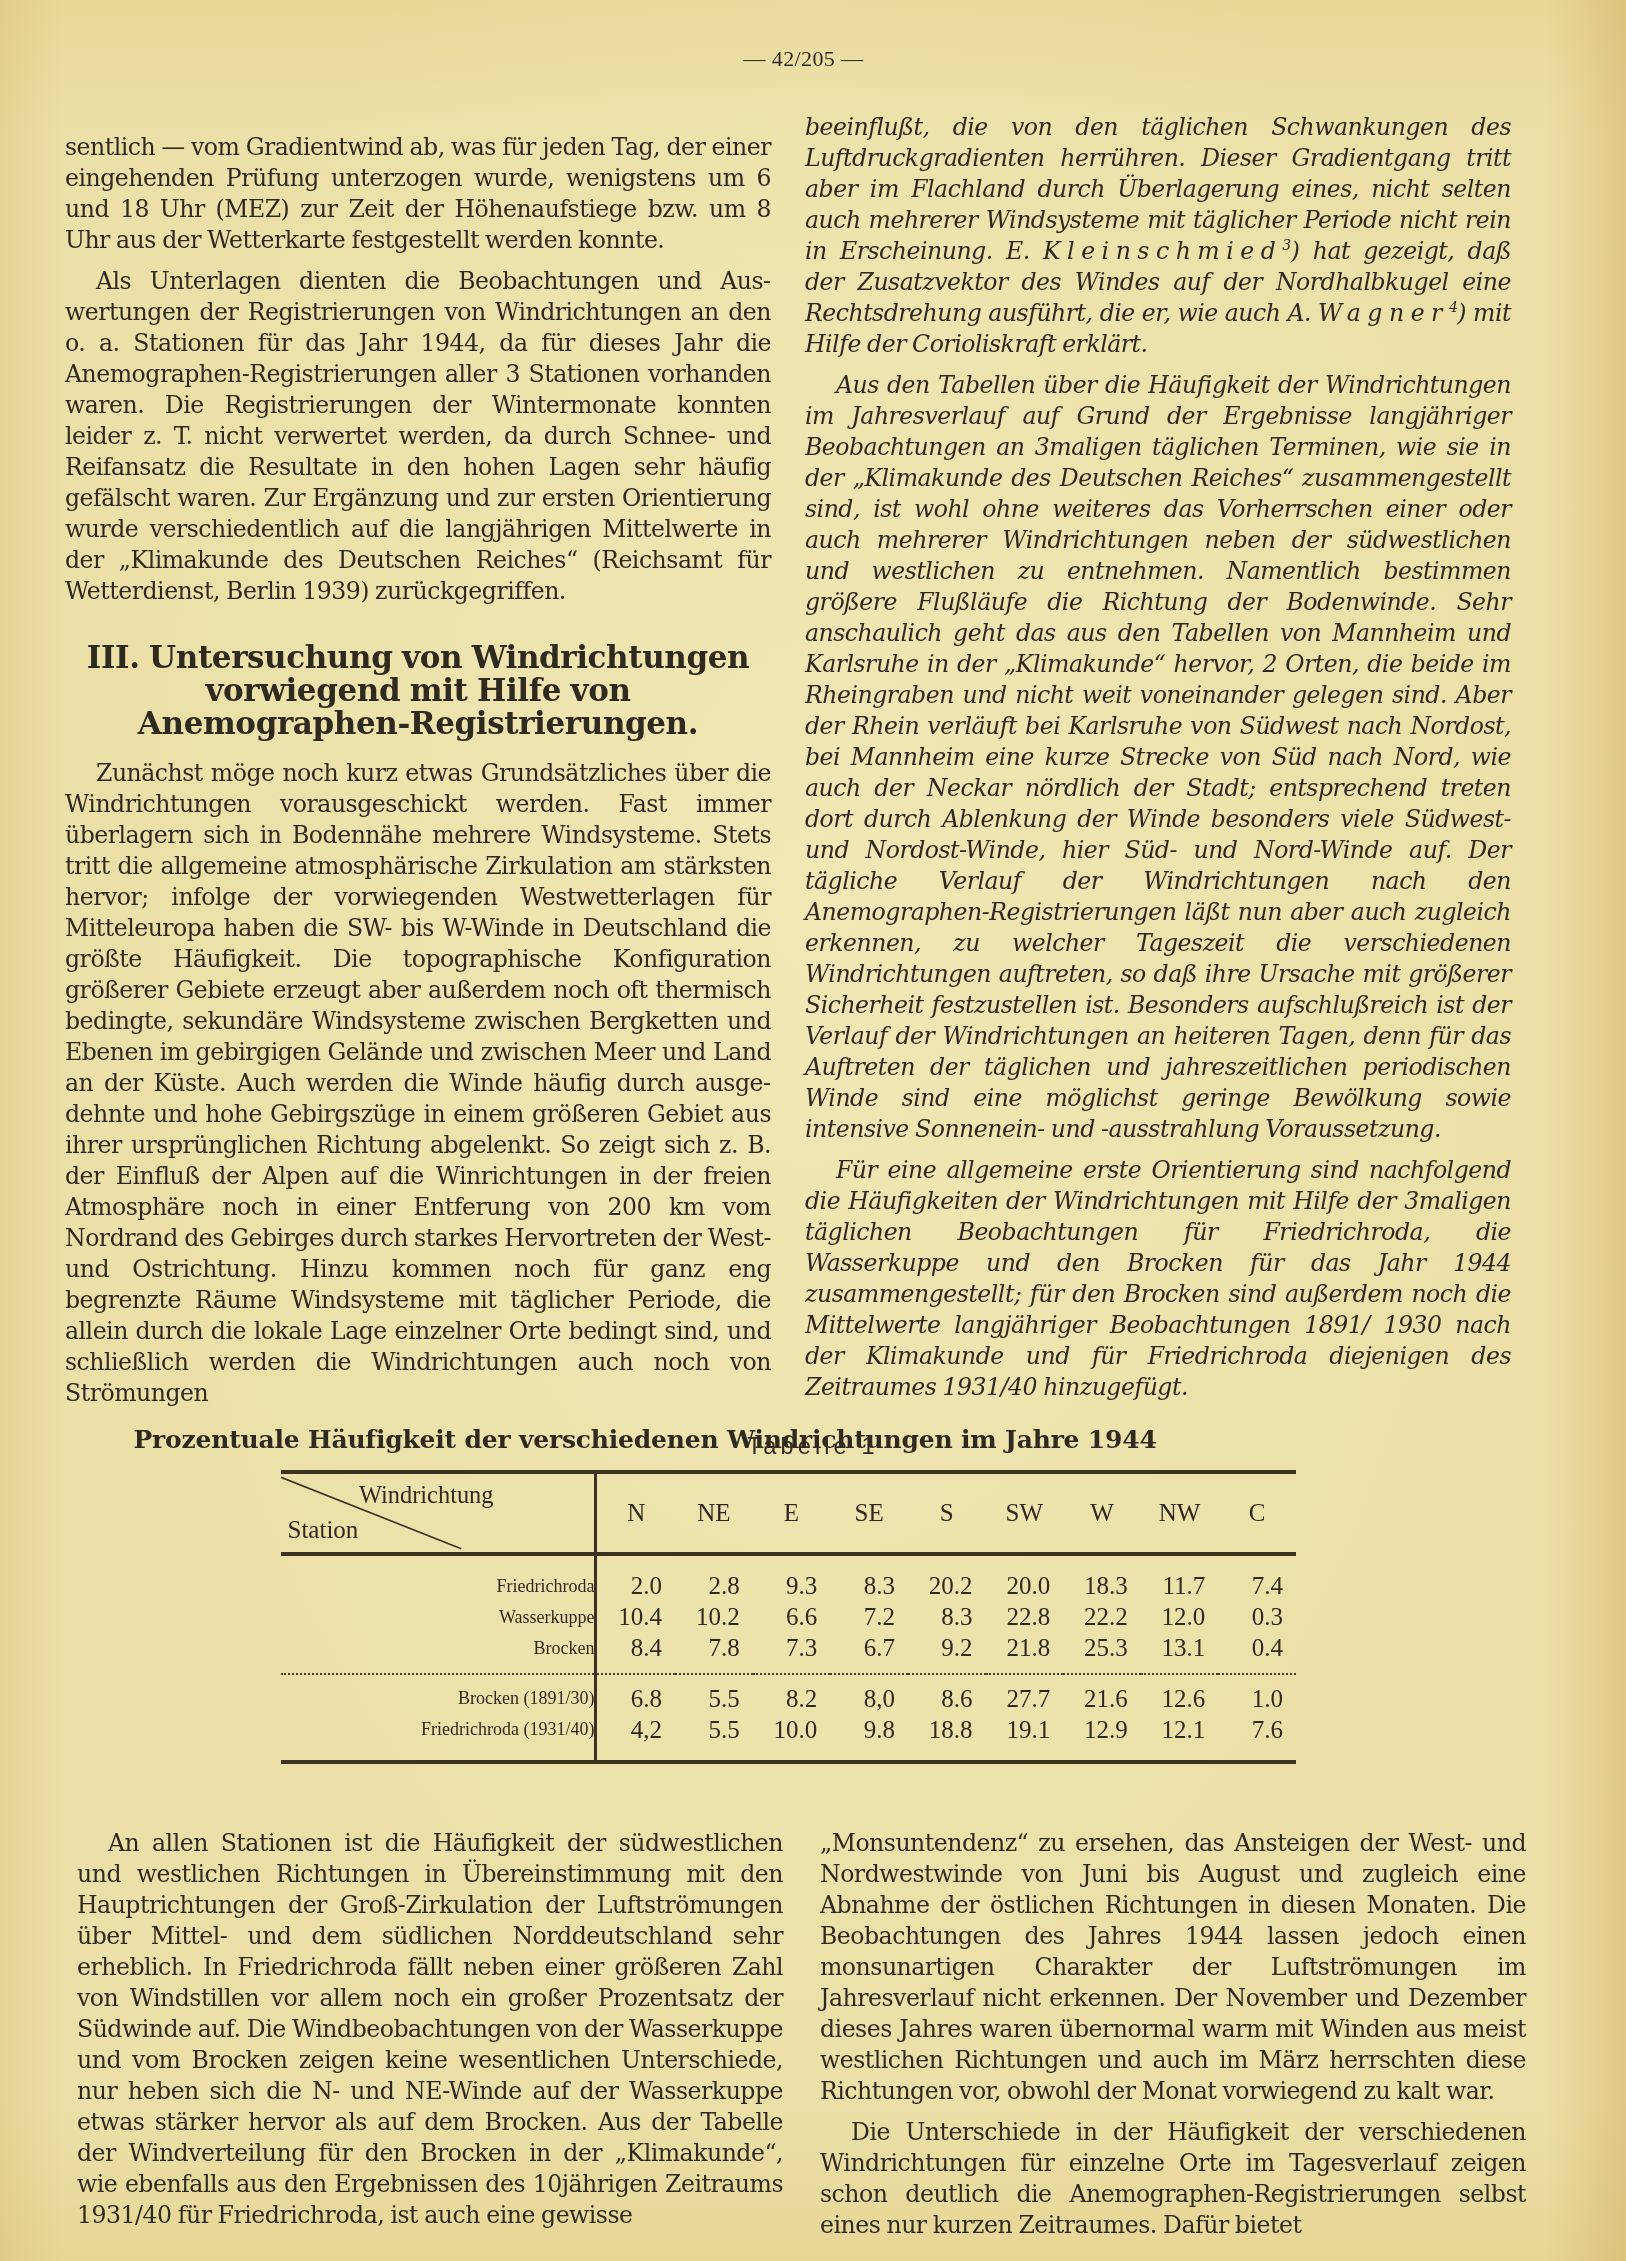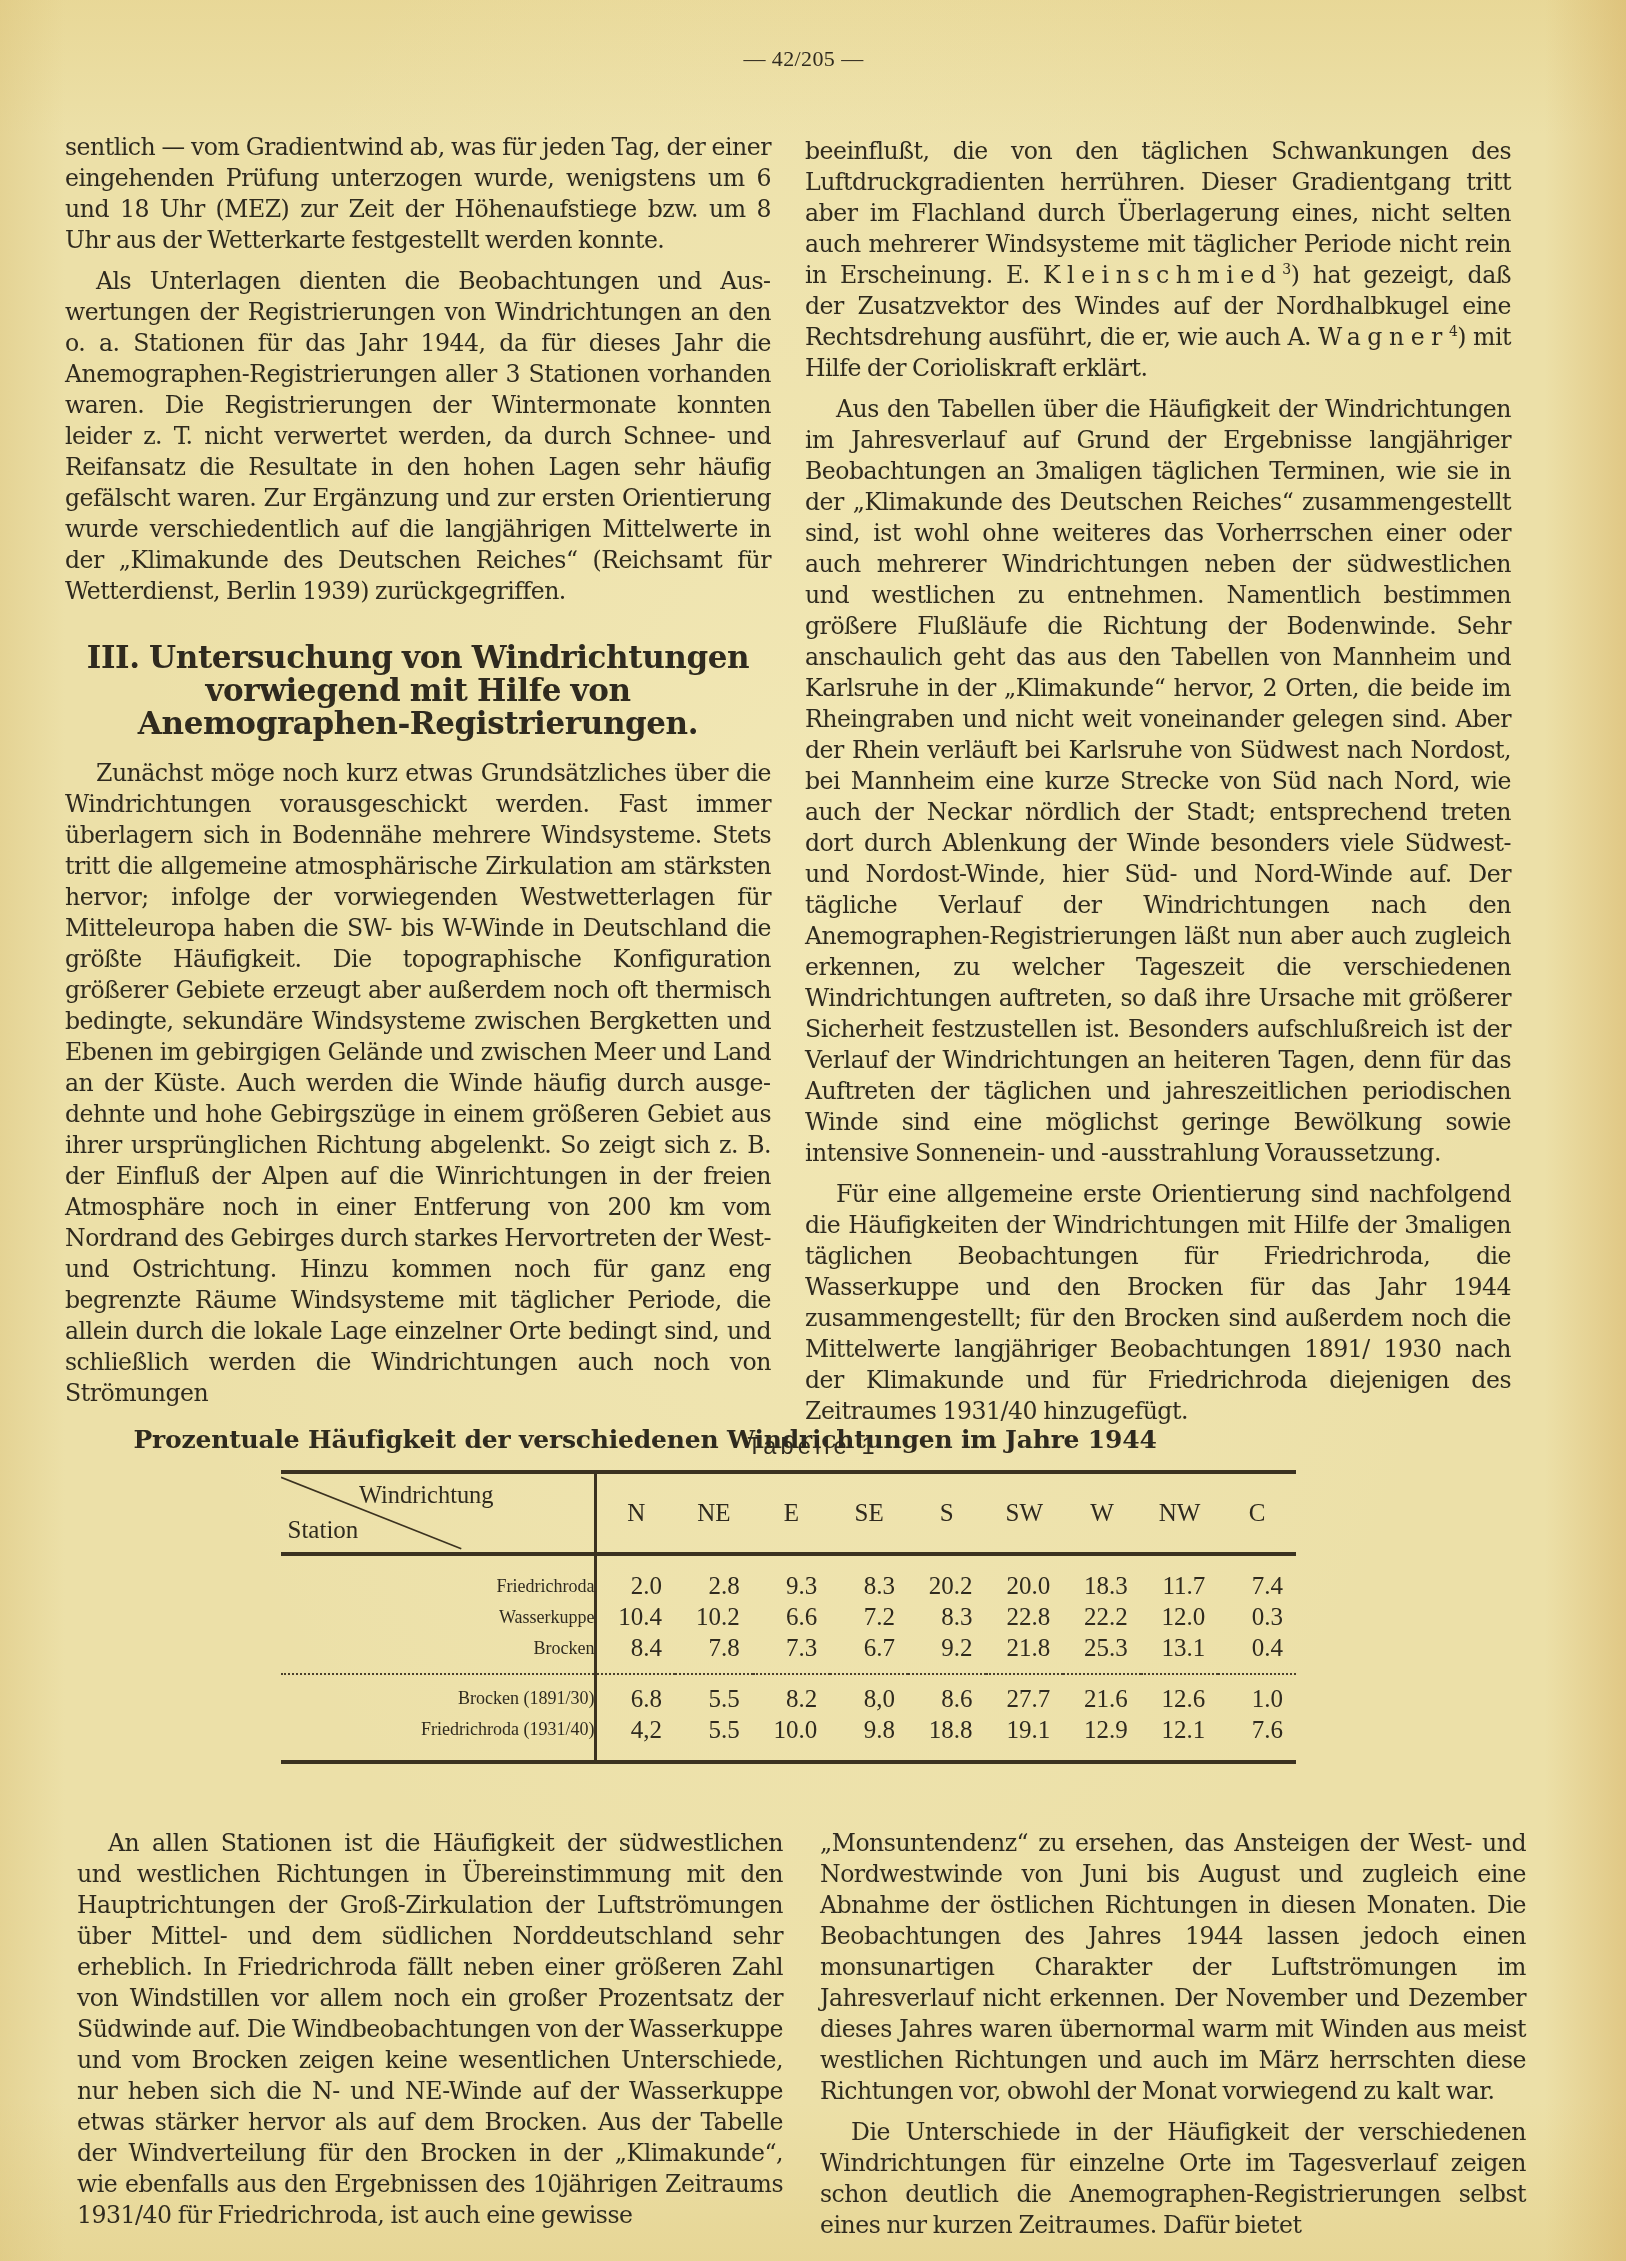--- a/index.html
+++ b/index.html
@@ -19,21 +19,21 @@
     font-size: 22px; letter-spacing: 0.4px; font-family: "Liberation Serif", serif;
   }
   .col {
     position: absolute; width: 706px;
     font-size: 23.6px; line-height: 31px; text-align: justify; hyphens: manual;
     font-family: "DejaVu Serif", serif; letter-spacing: -0.5px; word-spacing: -0.8px;
   }
   .col p { margin: 0 0 9.8px 0; text-indent: 0; }
   .col p.ind { text-indent: 31px; }
   .col-top-left { left: 65px; top: 120px; margin-top: 12px; }
-  .col-top-right { left: 805px; top: 136px; }
+  .col-top-right { left: 805px; top: 112px; font-style: italic; }
   .col-bot-left { left: 77px; top: 1828px; }
   .col-bot-right { left: 820px; top: 1828px; }
   .section-heading {
     font-weight: bold; text-align: center; font-size: 31px; line-height: 33px;
     margin: 34px 8.1px 18px 8.1px; letter-spacing: -0.4px;
   }
   .spaced { letter-spacing: 6.5px; }
   sup { font-size: 14px; line-height: 0; }
 
   .table-caption {

